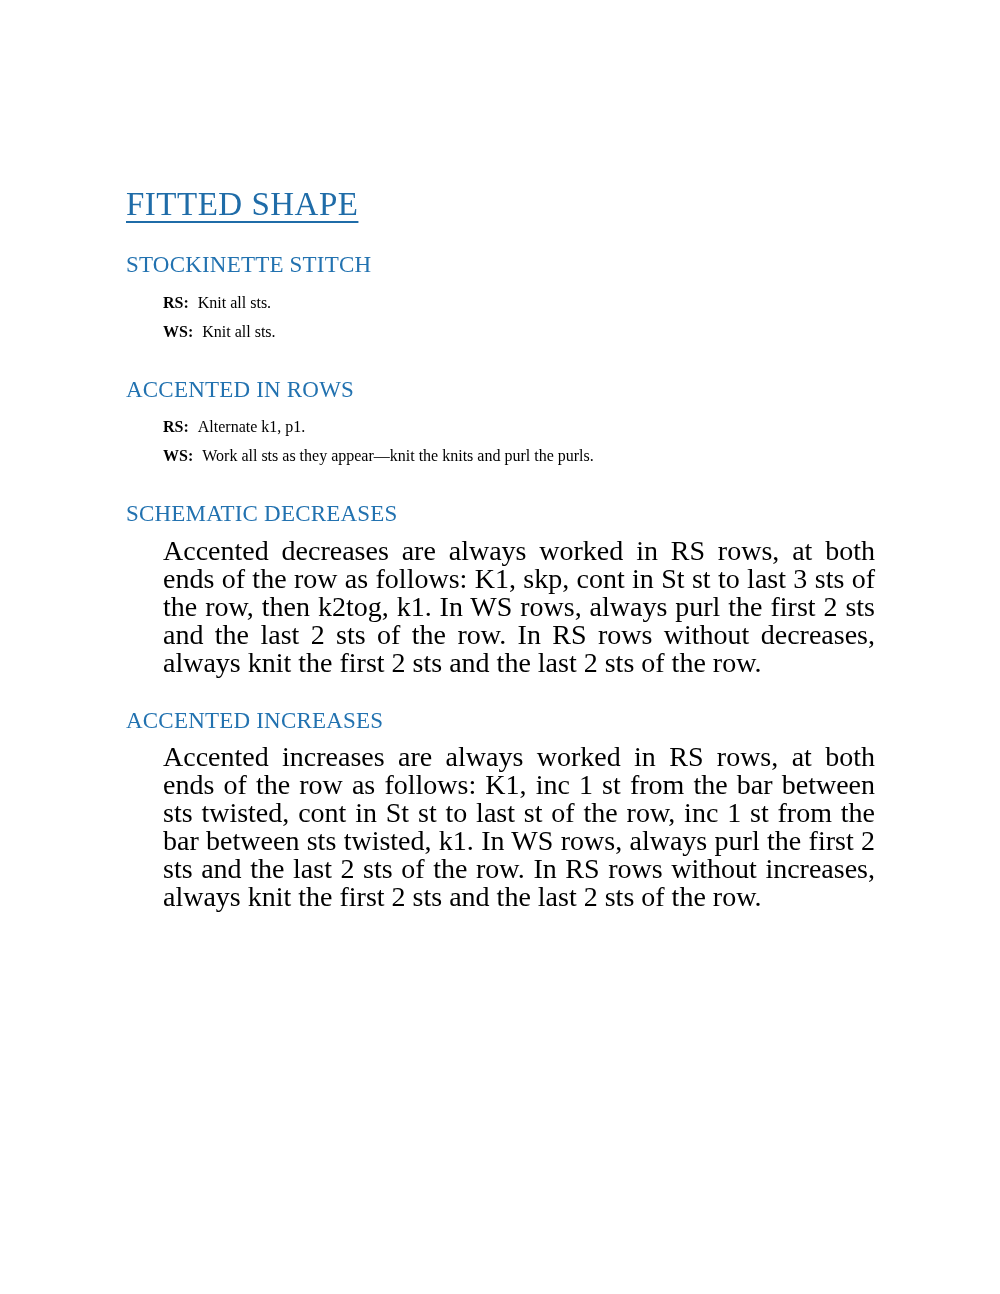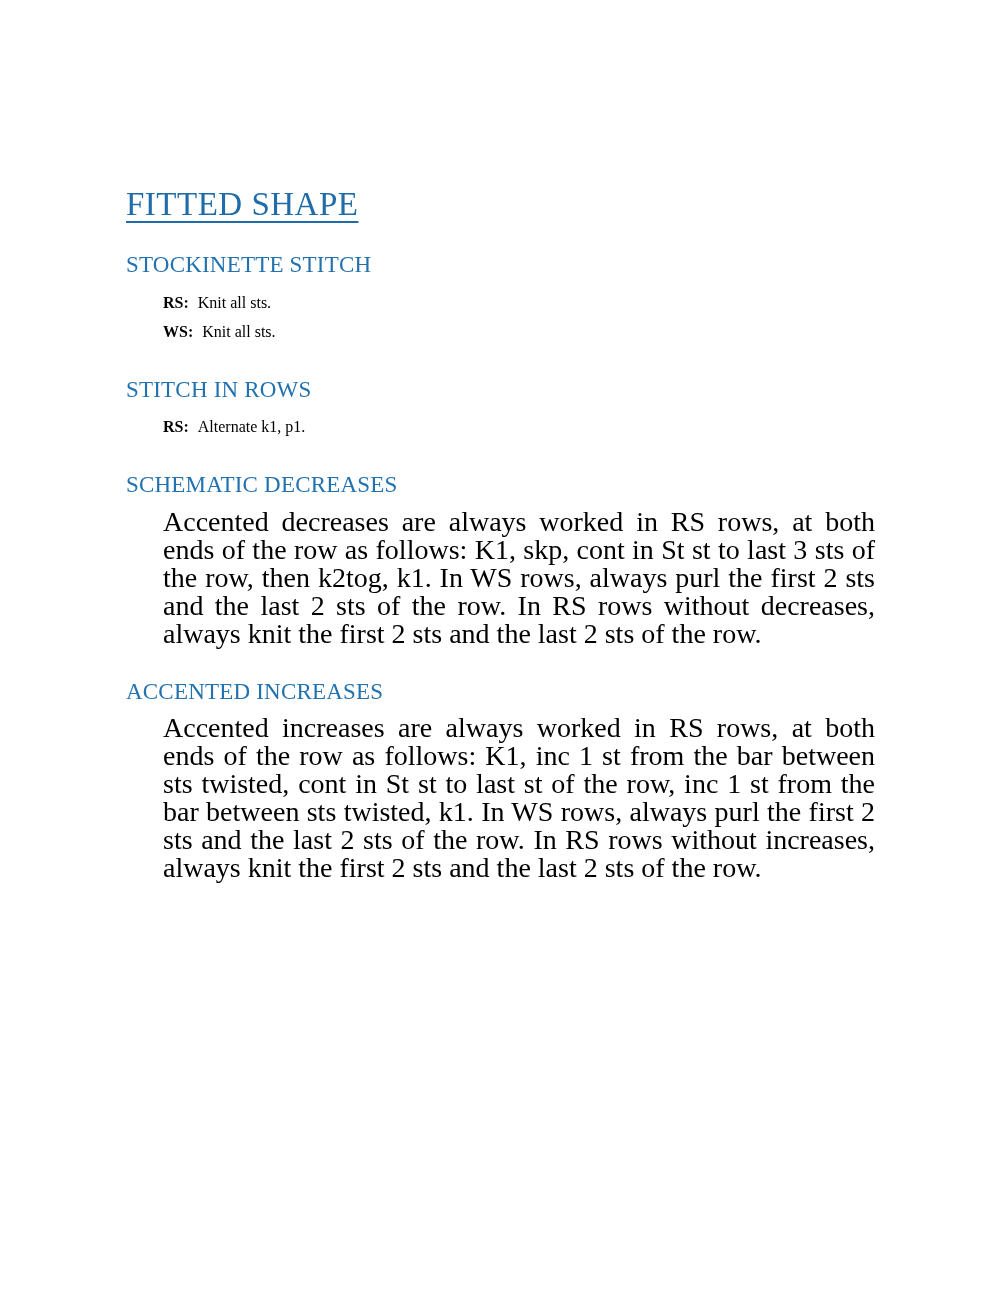--- a/index.html
+++ b/index.html
@@ -70,23 +70,26 @@
     <h2>STOCKINETTE STITCH</h2>
     <p class="instr">
       <span class="lbl">RS:</span><span>Knit all sts.</span>
     </p>
     <p class="instr">
       <span class="lbl">WS:</span><span>Knit all sts.</span>
     </p>
   </div>
 
   <div class="sec">
-    <h2>STITCH IN ROWS</h2>
+    <h2>ACCENTED IN ROWS</h2>
     <p class="instr">
       <span class="lbl">RS:</span><span>Alternate k1, p1.</span>
+    </p>
+    <p class="instr">
+      <span class="lbl">WS:</span><span>Work all sts as they appear—knit the knits and purl the purls.</span>
     </p>
   </div>
 
 
   <div class="sec">
     <h2>SCHEMATIC DECREASES</h2>
     <p class="para">Accented decreases are always worked in RS rows, at both ends of the row as follows: K1, skp, cont in St st to last 3 sts of the row, then k2tog, k1. In WS rows, always purl the first 2 sts and the last 2 sts of the row. In RS rows without decreases, always knit the first 2 sts and the last 2 sts of the row.</p>
   </div>
 
   <div class="sec">

